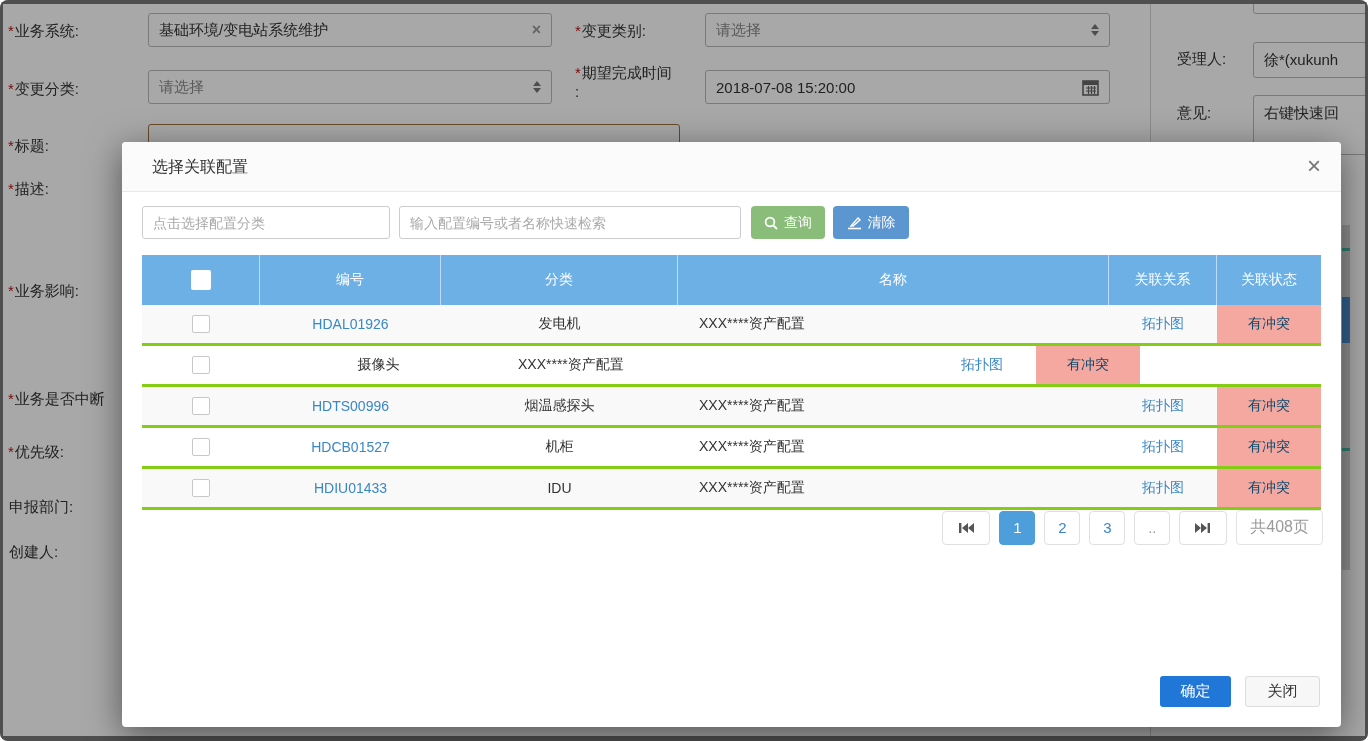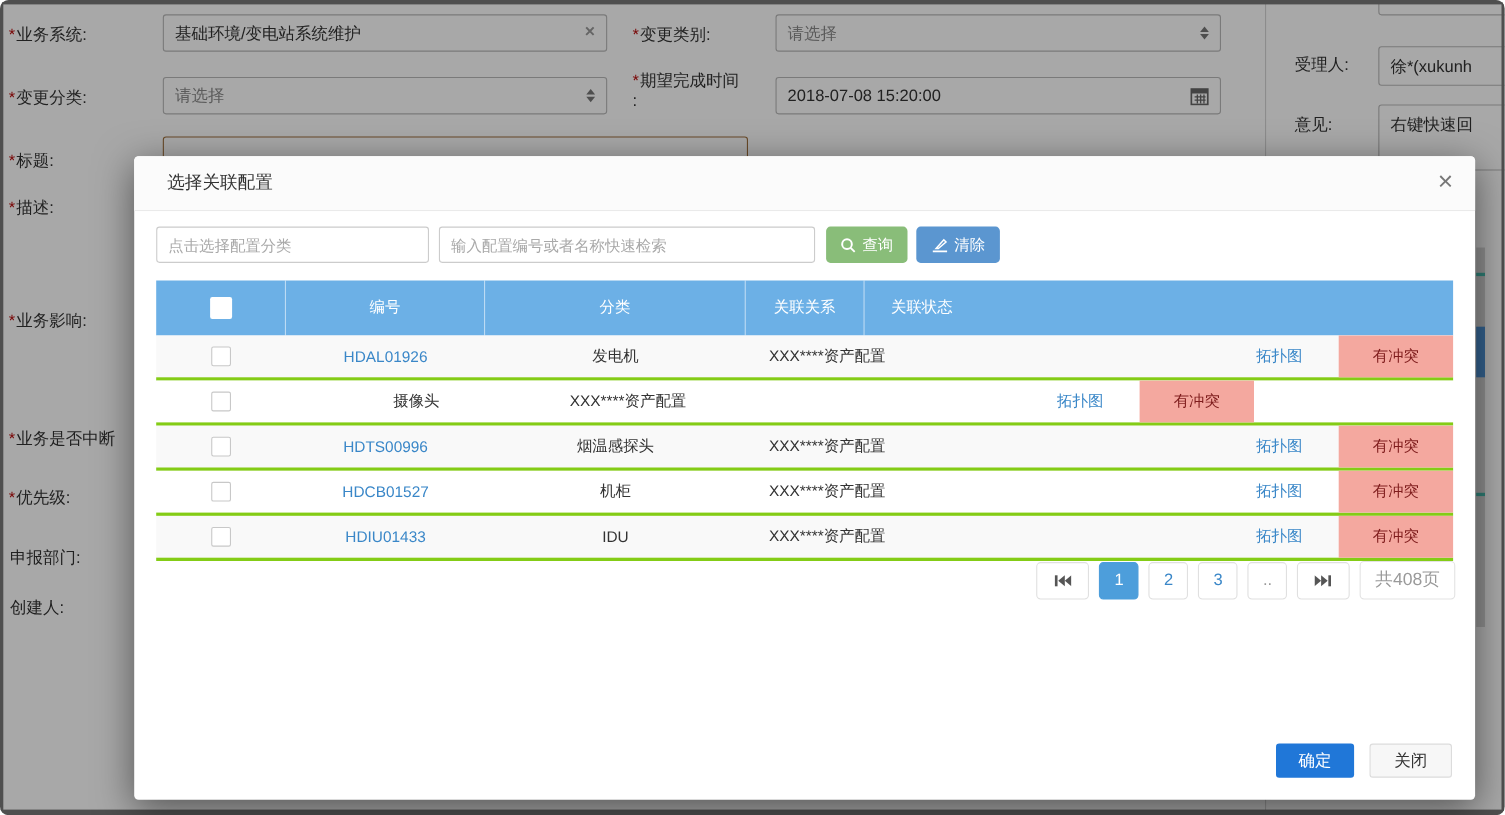--- a/index.html
+++ b/index.html
@@ -60,21 +60,21 @@
   .thead { height:50px; background:#6cb0e6; }
   .thead .cell { color:#fff; font-size:14px; border-right:1px solid rgba(255,255,255,0.55); }
   .thead .cell:last-child { border-right:none; }
   .cell { display:flex; align-items:center; justify-content:center; overflow:hidden; font-size:14px; color:#333; }
   .c-check { width:118px; } .c-code { width:181px; } .c-cat { width:237px; }
   .c-name { width:431px; justify-content:flex-start; padding-left:21px; }
   .c-rel { width:108px; } .c-status { width:104px; }
   .tbody-row { height:41px; border-bottom:3px solid #84cc16; background:#fff; }
   .tbody-row.alt { background:#f9f9f9; }
   .link { color:#3a87c8; }
-  .c-status.conflict { background:#f4a89f; color:#7f1d1d; height:38px; margin-bottom:-1px; }
+  .c-status.conflict { background:#f4a89f; color:#0c4a6e; height:38px; margin-bottom:-1px; }
   .hd-checkbox { width:20px; height:20px; background:#fff; border-radius:2px; }
   .row-checkbox { width:18px; height:18px; background:#fff; border:1px solid #c8c8c8; border-radius:2px; }
 
   
   .pager { position:absolute; right:18px; top:368px; display:flex; gap:9px; align-items:center; }
   .pg { height:34px; min-width:36px; border:1px solid #e0e0e0; border-radius:4px; background:#fff;
         display:flex; align-items:center; justify-content:center; font-size:15px; color:#3a87c8; cursor:pointer; }
   .pg.nav { width:48px; color:#555; }
   .pg.active { background:#4d9edb; border-color:#4d9edb; color:#fff; }
   .pg.dots { color:#999; }
@@ -194,20 +194,21 @@
       <span>清除</span>
     </button>
 
     <div class="tbl">
       <div class="trow thead">
         <div class="cell c-check">
             <div class="hd-checkbox"></div>
           </div>
         <div class="cell c-code">编号</div>
         <div class="cell c-cat">分类</div>
+        <div class="cell c-name" style="justify-content:center; padding-left:0;">名称</div>
         <div class="cell c-rel">关联关系</div>
         <div class="cell c-status">关联状态</div>
       </div>
 
       <div class="trow tbody-row alt">
         <div class="cell c-check">
             <div class="row-checkbox"></div>
           </div>
         <div class="cell c-code link">HDAL01926</div>
         <div class="cell c-cat">发电机</div>

